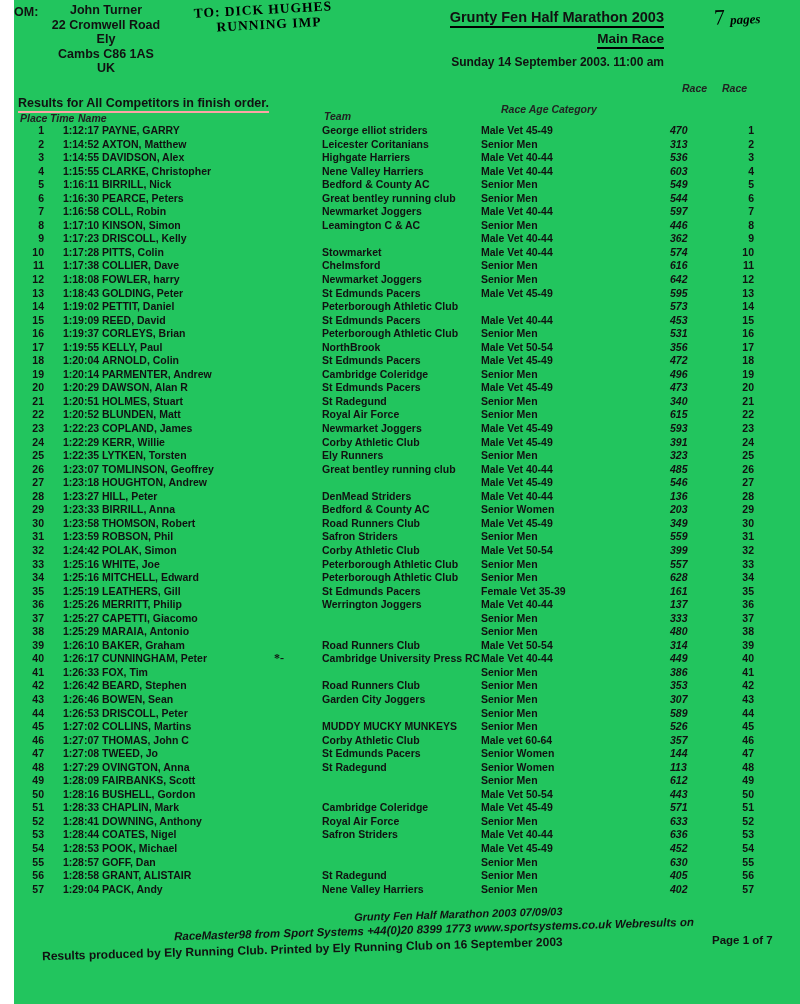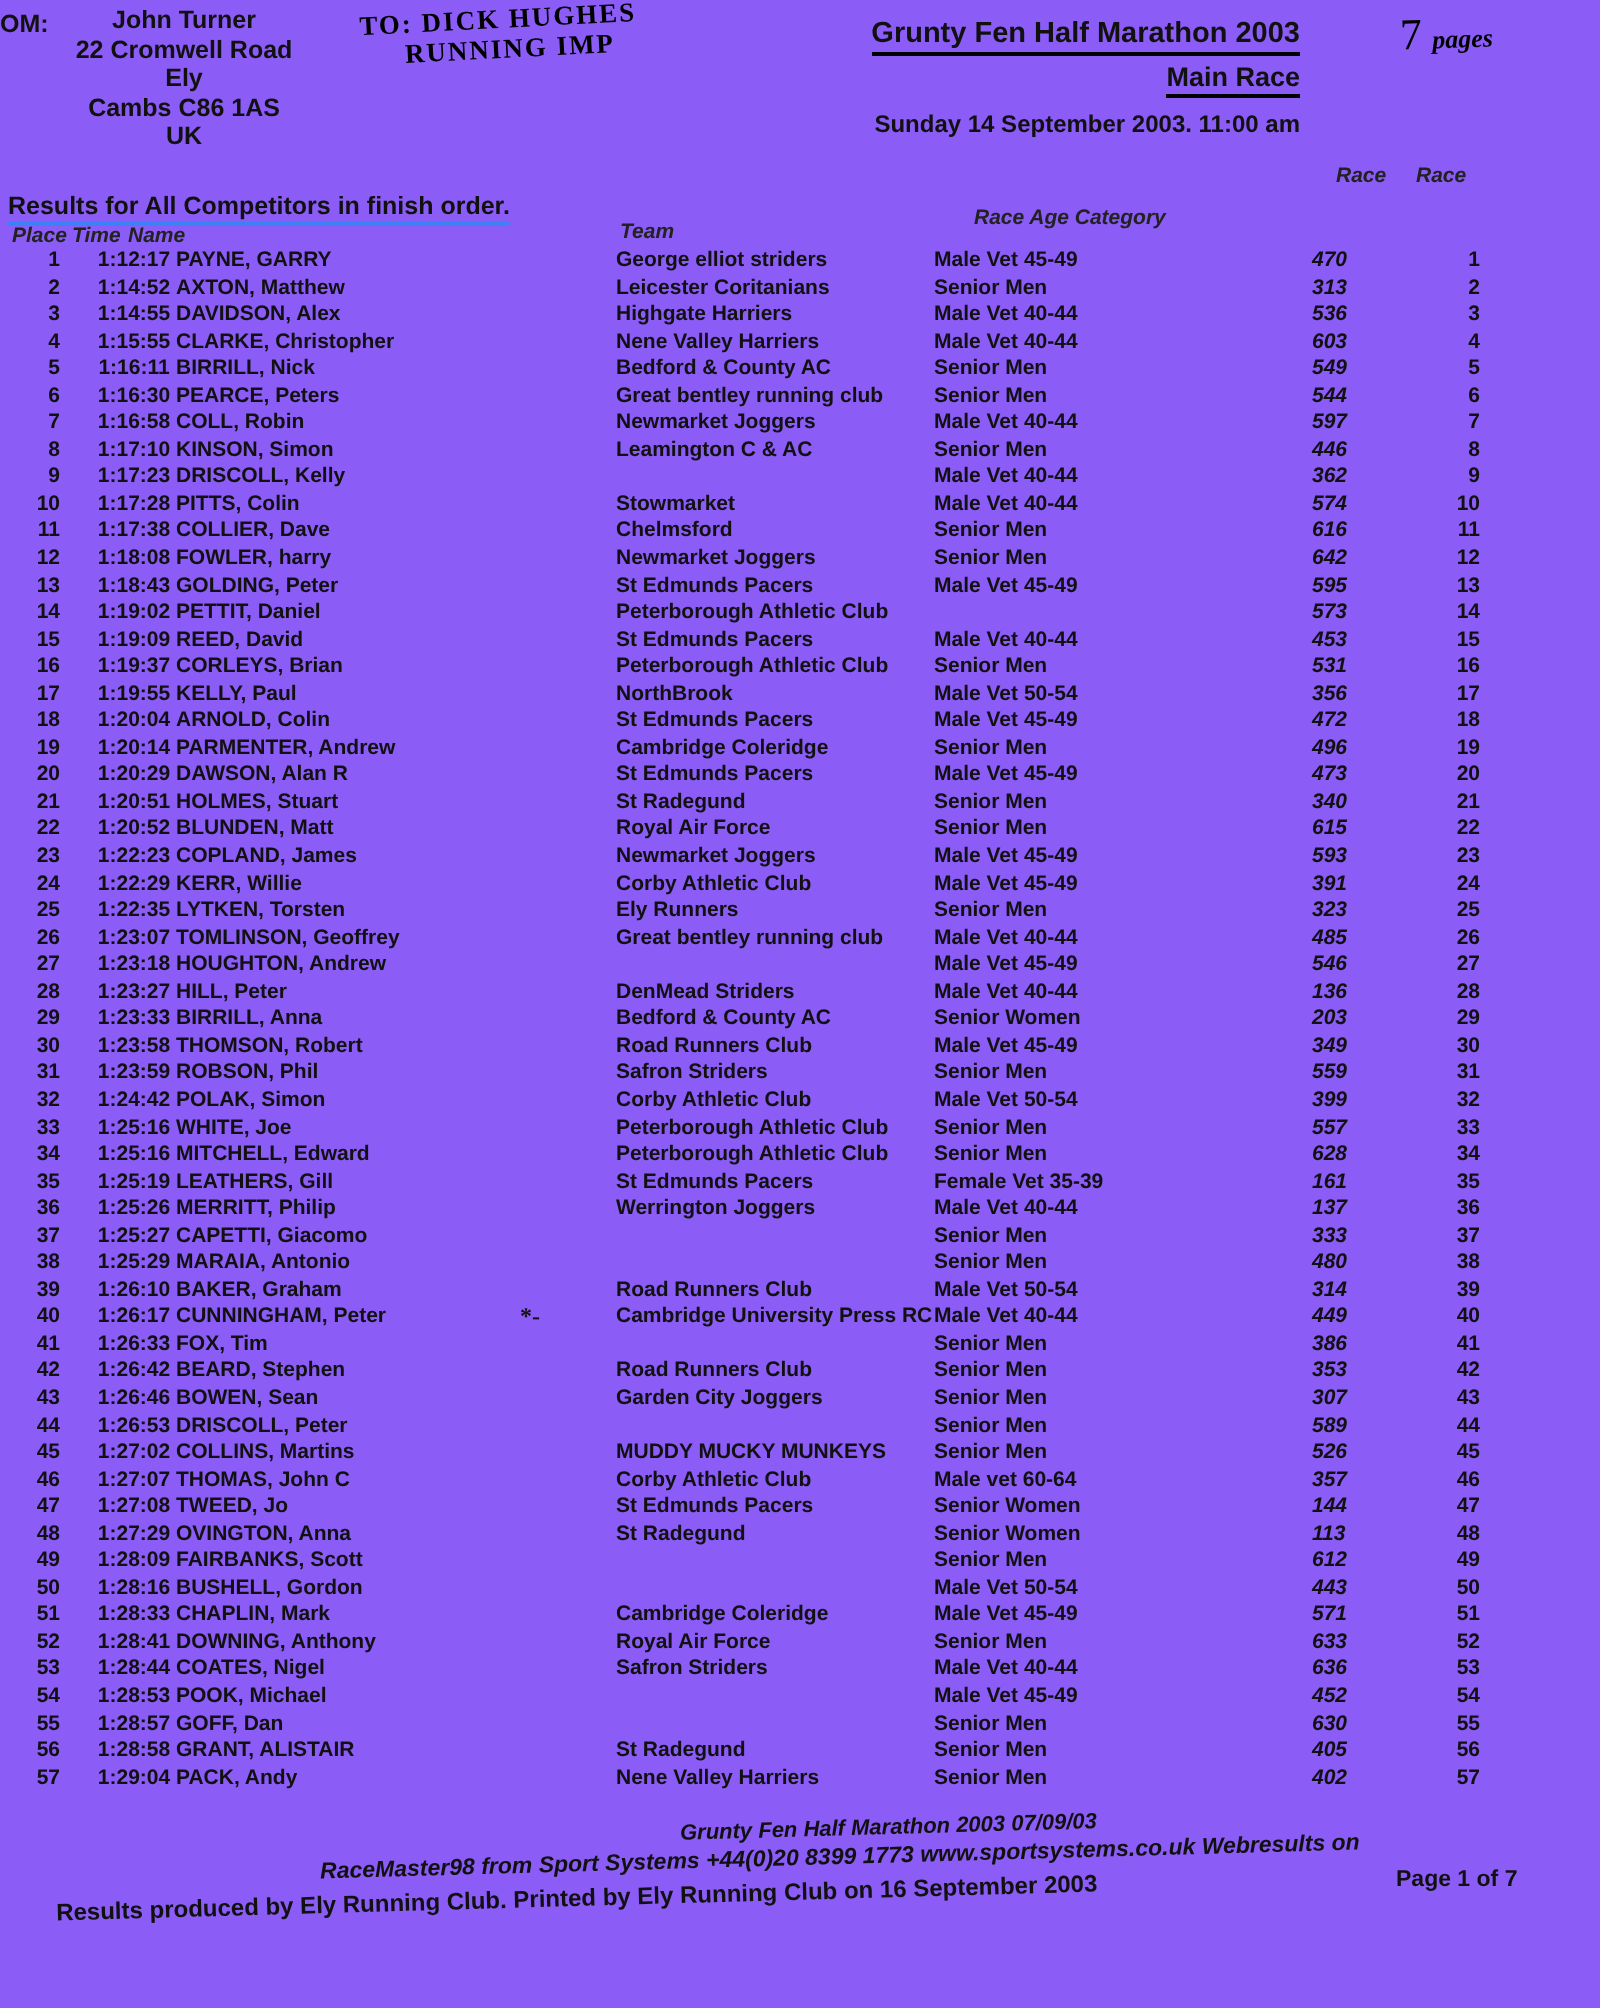--- a/index.html
+++ b/index.html
@@ -4,21 +4,21 @@
 <style>
   html,body{margin:0;padding:0;}
   body{
     width:800px;height:1004px;
     background:#ffffff;
     font-family:"Liberation Sans",sans-serif;
     color:#111;
     overflow:hidden;
     position:relative;
   }
-  .page{position:absolute;inset:0;background:#8b5cf6;}
+  .page{position:absolute;inset:0;background:#22c55e;margin-left:14px;}
 
   
   .from-label{position:absolute;left:0px;top:5px;font-weight:bold;font-size:12.5px;}
   .from-block{position:absolute;left:8px;top:3px;width:168px;text-align:center;
     font-weight:bold;font-size:12.5px;line-height:14.5px;}
 
   
   .hand{font-family:cursive;font-weight:700;color:#000;}
   .to-note{position:absolute;left:180px;top:2px;font-size:13.5px;line-height:15px;
     transform:rotate(-3deg);letter-spacing:1px;}
@@ -30,21 +30,21 @@
   
   .title-block{position:absolute;left:330px;top:8px;width:320px;text-align:right;}
   .title-line1{font-size:14.5px;font-weight:bold;display:inline-block;
     border-bottom:2px solid #000;padding-bottom:1px;}
   .title-line2{font-size:13.5px;font-weight:bold;display:inline-block;
     border-bottom:2px solid #000000;padding-bottom:1px;margin-top:3px;}
   .title-date{font-size:12px;margin-top:6px;font-weight:600;}
 
   
   .results-heading{position:absolute;left:4px;top:96px;font-size:12.5px;font-weight:bold;
-    border-bottom:2px solid #3b82f6;padding-bottom:1px;}
+    border-bottom:2px solid #fca5a5;padding-bottom:1px;}
 
   
   .colhead{position:absolute;font-style:italic;font-size:10.5px;font-weight:600;color:#222;}
   .ch-place{left:6px;top:112px;}
   .ch-time{left:36px;top:112px;}
   .ch-name{left:64px;top:112px;}
   .ch-team{left:310px;top:110px;}
   .ch-category{left:487px;top:103px;}
   .ch-raceno{left:668px;top:82px;}
   .ch-raceposn{left:708px;top:82px;}

